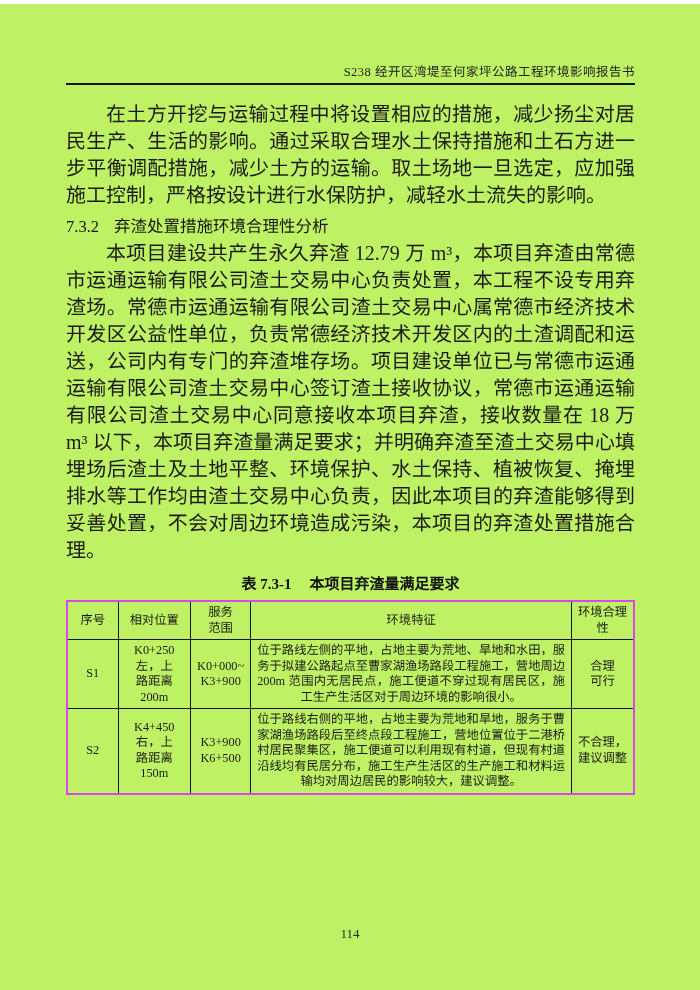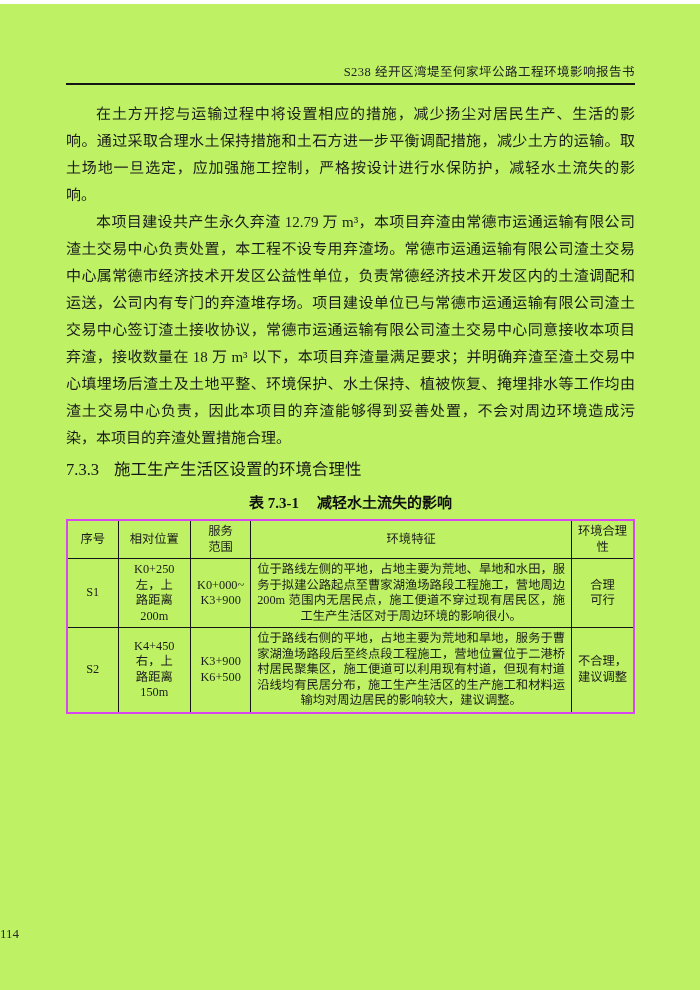--- a/index.html
+++ b/index.html
@@ -25,21 +25,21 @@
     line-height: 16px;
     letter-spacing: 0.5px;
     color: #222;
   }
   .header-rule {
     border: none;
     border-bottom: 2.5px solid #151515;
     margin: 3px 0 0 0;
   }
   p.body-para {
-    font-size: 15px;
+    font-size: 20px;
     line-height: 27px;
     text-align: justify;
     text-indent: 2em;
     margin: 0;
   }
   p.first-para { margin-top: 16px; }
   .section-heading {
     font-size: 16.5px;
     line-height: 27px;
     font-weight: 400;
@@ -80,20 +80,21 @@
     text-align-last: center;
     padding: 3px 6px;
     font-family: Liberation Serif, serif;
   }
   .summary-para { margin-top: 15px; }
   .page-number {
     position: absolute;
     left: 0;
     right: 0;
     bottom: 52px;
+    text-align: center;
     font-size: 13px;
     color: #2a2a2a;
   }
   col.c-seq   { width: 9%; }
   col.c-pos   { width: 12.8%; }
   col.c-range { width: 10.6%; }
   col.c-feat  { width: 56.6%; }
   col.c-rat   { width: 11%; }
 </style>
 </head>
@@ -101,30 +102,30 @@
 
 <div class="doc-page">
 
   <div class="page-header">
     <span>S238 经开区湾堤至何家坪公路工程环境影响报告书</span>
   </div>
   <div class="header-rule"></div>
 
   <p class="body-para first-para">在土方开挖与运输过程中将设置相应的措施，减少扬尘对居民生产、生活的影响。通过采取合理水土保持措施和土石方进一步平衡调配措施，减少土方的运输。取土场地一旦选定，应加强施工控制，严格按设计进行水保防护，减轻水土流失的影响。</p>
 
+  <div class="section-heading">
+    <span class="sec-num">7.3.2</span><span>弃渣处置措施环境合理性分析</span>
+  </div>
 
   <p class="body-para">本项目建设共产生永久弃渣 12.79 万 m³，本项目弃渣由常德市运通运输有限公司渣土交易中心负责处置，本工程不设专用弃渣场。常德市运通运输有限公司渣土交易中心属常德市经济技术开发区公益性单位，负责常德经济技术开发区内的土渣调配和运送，公司内有专门的弃渣堆存场。项目建设单位已与常德市运通运输有限公司渣土交易中心签订渣土接收协议，常德市运通运输有限公司渣土交易中心同意接收本项目弃渣，接收数量在 18 万 m³ 以下，本项目弃渣量满足要求；并明确弃渣至渣土交易中心填埋场后渣土及土地平整、环境保护、水土保持、植被恢复、掩埋排水等工作均由渣土交易中心负责，因此本项目的弃渣能够得到妥善处置，不会对周边环境造成污染，本项目的弃渣处置措施合理。</p>
 
-  <div class="section-heading">
-    <span class="sec-num">7.3.3</span><span>施工生产生活区设置的环境合理性</span>
-  </div>
 
 
   <div class="table-caption">
-    <span class="cap-label">表 7.3-1</span><span>减轻水土流失的影响</span>
+    <span class="cap-label">表 7.3-1</span><span>本项目弃渣量满足要求</span>
   </div>
 
   <table class="layout-table">
     <colgroup>
       <col class="c-seq">
         <col class="c-pos">
         <col class="c-range">
         <col class="c-feat">
         <col class="c-rat">
     </colgroup>

